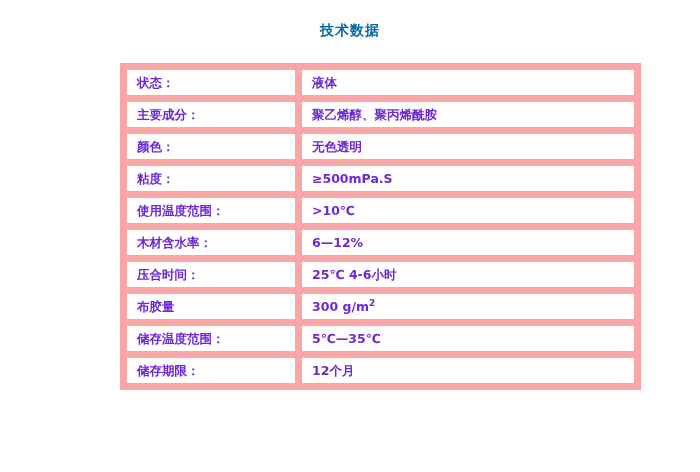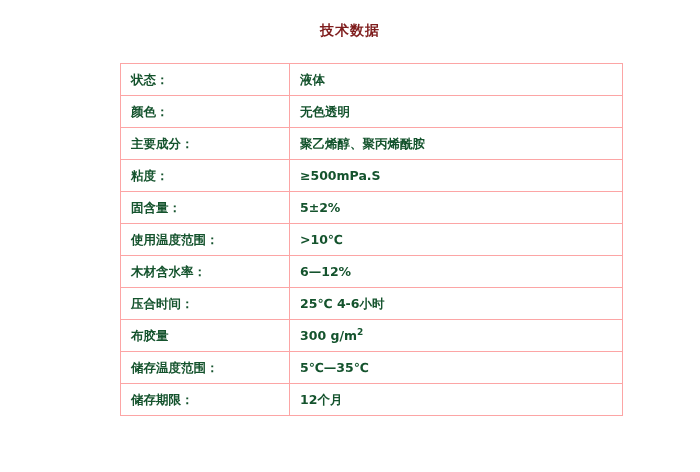--- a/index.html
+++ b/index.html
@@ -16,43 +16,43 @@
   }
   .page {
     position: relative;
     width: 700px;
     height: 472px;
   }
   .title {
     text-align: center;
     font-size: 14px;
     font-weight: bold;
-    color: #7f1d1d;
+    color: #0369a1;
     padding-top: 22px;
     letter-spacing: 1px;
   }
   .table-wrap {
     position: absolute;
     left: 120px;
     top: 63px;
     width: 460px;
   }
   table.spec {
     border-collapse: collapse;
     width: 460px;
     table-layout: fixed;
   }
   table.spec tr {
     height: 32px;
   }
   table.spec td {
-    border: 1px solid #fca5a5;
+    border: 7px solid #fca5a5;
     padding: 0 10px;
     font-size: 12.5px;
-    color: #14532d;
+    color: #6d28d9;
     vertical-align: middle;
     line-height: 1.2;
   }
   table.spec td.label {
     width: 148px;
     font-weight: bold;
   }
   table.spec td.value {
     width: 312px;
     font-weight: bold;
@@ -71,34 +71,30 @@
   <div class="title">技术数据</div>
 
   <div class="table-wrap">
     <table class="spec">
       <tbody>
         <tr>
           <td class="label">状态：</td>
           <td class="value">液体</td>
         </tr>
         <tr>
+          <td class="label">主要成分：</td>
+          <td class="value">聚乙烯醇、聚丙烯酰胺</td>
+        </tr>
+        <tr>
           <td class="label">颜色：</td>
           <td class="value">无色透明</td>
         </tr>
         <tr>
-          <td class="label">主要成分：</td>
-          <td class="value">聚乙烯醇、聚丙烯酰胺</td>
-        </tr>
-        <tr>
           <td class="label">粘度：</td>
           <td class="value">≥500mPa.S</td>
-        </tr>
-        <tr>
-          <td class="label">固含量：</td>
-          <td class="value">5±2%</td>
         </tr>
         <tr>
           <td class="label">使用温度范围：</td>
           <td class="value">&gt;10℃</td>
         </tr>
         <tr>
           <td class="label">木材含水率：</td>
           <td class="value">6—12%</td>
         </tr>
         <tr>

